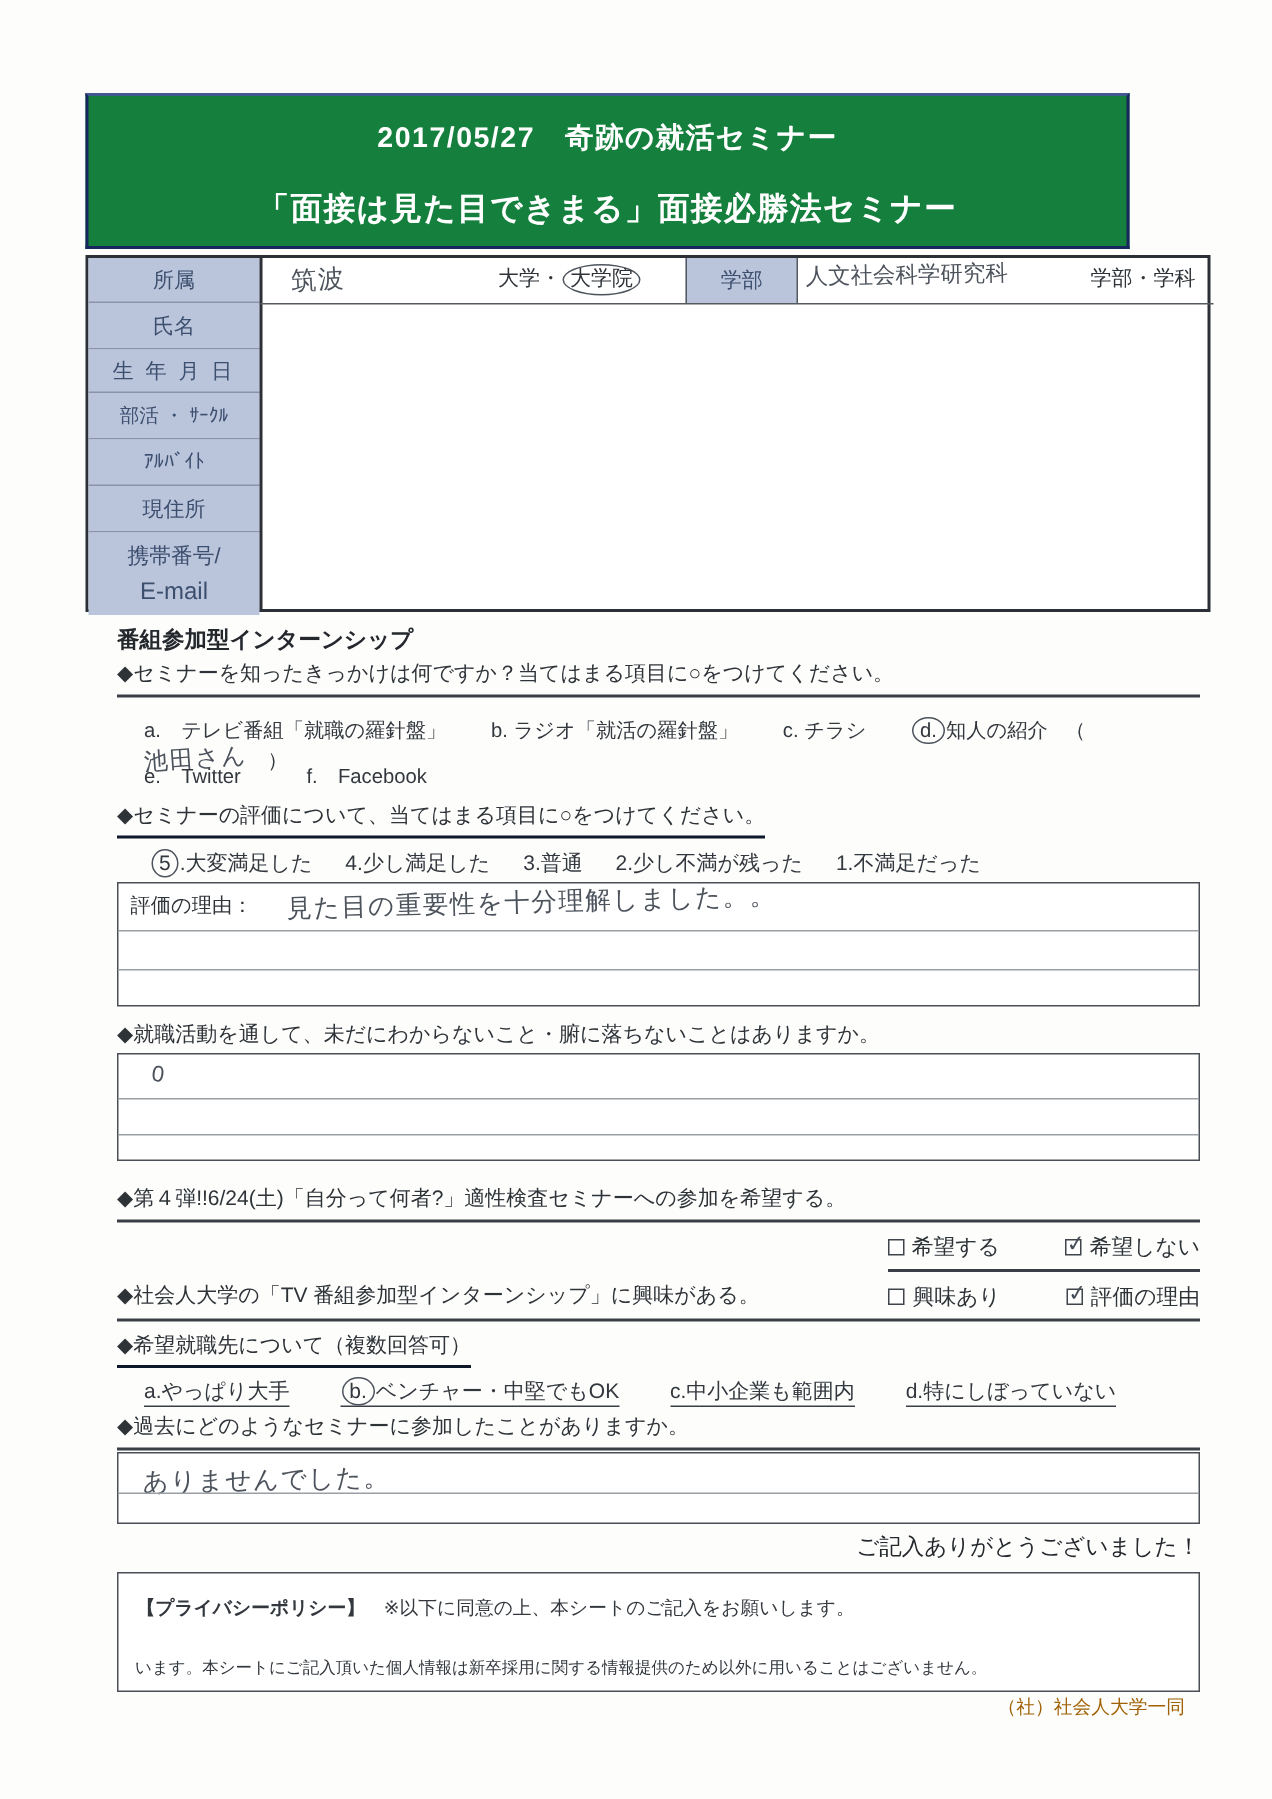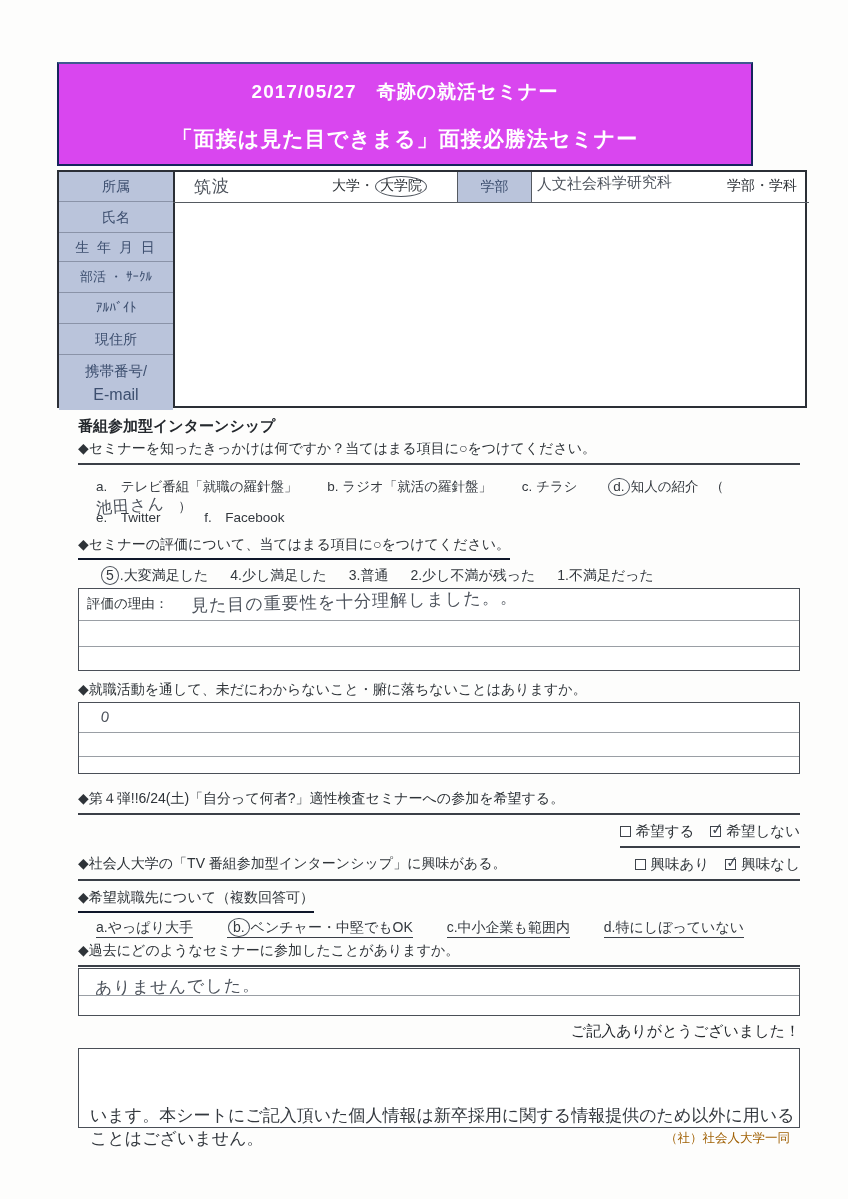--- a/index.html
+++ b/index.html
@@ -4,21 +4,21 @@
 <style>
   * { margin:0; padding:0; box-sizing:border-box; }
   body { background:#e8e8e8; font-family:"Liberation Sans","DejaVu Sans",sans-serif; }
   .page {
     position:relative; width:848px; height:1199px; margin:0 auto;
     background:#fdfdfc; overflow:hidden; color:#2e3338;
   }
   
   .header {
     position:absolute; left:57px; top:62px; width:696px; height:104px;
-    background:#d946ef; border:2px solid #17265e; border-top-color:#40598f;
+    background:#15803d; border:2px solid #17265e; border-top-color:#40598f;
     text-align:center; color:#ffffff;
   }
   .header .h1 { margin-top:15px; font-size:19px; font-weight:bold; letter-spacing:1px; }
   .header .h2 { margin-top:20px; font-size:21px; font-weight:bold; letter-spacing:1px; }
   
   .info-table {
     position:absolute; left:57px; top:170px; width:750px; height:238px;
     border:2px solid #2b2f36; background:#ffffff;
   }
   .lab {
@@ -59,21 +59,21 @@
   .hw-none { position:absolute; left:16px; top:6px; font-size:17px; transform:rotate(-1deg); }
   .cb {
     display:inline-block; width:11px; height:11px; border:1.5px solid #3f444b;
     vertical-align:-1px; margin-right:5px; position:relative; background:#fff;
   }
   .cb.checked::after {
     content:"✓"; position:absolute; left:0px; top:-7px; font-size:15px;
     color:#474d56; transform:rotate(-6deg);
   }
   .cbrow { font-size:14.5px; color:#2e3338; }
-  .cbrow .cbitem { margin-left:12px; }
+  .cbrow .cbitem { margin-left:40px; }
   .q4-cbline { position:absolute; right:0; border-bottom:2px solid #3a3f47; padding-bottom:5px; }
   .flexline { display:flex; justify-content:space-between; align-items:flex-start;gap:42px; }
   .thanks { position:absolute; right:0; font-size:15px; color:#24282d; }
   .privacy {
     position:absolute; border:1.5px solid #4a4f57; background:#fff;
     font-size:12.5px; color:#33383e; padding:10px 12px; line-height:27px;
   }
   .footer { position:absolute; right:10px; font-size:12.5px; color:#a16207; }
 </style>
 </head>
@@ -150,40 +150,41 @@
     <div class="abs q ul-full" style="top:790px;">◆第４弾!!6/24(土)「自分って何者?」適性検査セミナーへの参加を希望する。</div>
     <div class="abs q4-cbline cbrow" style="top:822px;">
       <span><span class="cb"></span><span>希望する</span></span>
       <span class="cbitem"><span class="cb checked"></span><span>希望しない</span></span>
     </div>
 
     <div class="abs q ul-full flexline" style="top:855px;">
       <span>◆社会人大学の「TV 番組参加型インターンシップ」に興味がある。</span>
       <span class="cbrow">
         <span><span class="cb"></span><span>興味あり</span></span>
-        <span class="cbitem"><span class="cb checked"></span><span>興味なし</span></span>
+        <span class="cbitem"><span class="cb checked"></span><span>評価の理由</span></span>
       </span>
     </div>
 
     <div class="abs" style="top:888px;"><span class="q ul-fit">◆希望就職先について（複数回答可）</span></div>
     <div class="abs opts" style="top:918px;left:18px;font-size:14px;">
       <span class="opt" style="margin-right:30px;"><span class="opt-ul"><span>a.</span><span>やっぱり大手</span></span></span>
       <span class="opt" style="margin-right:30px;"><span class="opt-ul"><span class="circ">b.</span><span>ベンチャー・中堅でもOK</span></span></span>
       <span class="opt" style="margin-right:30px;"><span class="opt-ul"><span>c.</span><span>中小企業も範囲内</span></span></span>
       <span class="opt"><span class="opt-ul"><span>d.</span><span>特にしぼっていない</span></span></span>
     </div>
 
     <div class="abs q ul-full" style="top:942px;">◆過去にどのようなセミナーに参加したことがありますか。</div>
     <div class="box" style="top:968px;left:0;width:722px;height:48px;">
       <span class="hw hw-none">ありませんでした。</span>
       <div class="bline" style="top:26px;"></div>
     </div>
 
     <div class="thanks" style="top:1022px;">ご記入ありがとうございました！</div>
 
     <div class="privacy" style="top:1048px;left:0;width:722px;height:80px;">
+      <div><b>【プライバシーポリシー】</b>　<span>※以下に同意の上、本シートのご記入をお願いします。</span></div>
     </div>
-    <div class="abs" style="top:1104px;left:12px;font-size:17px;color:#33383e;">います。本シートにご記入頂いた個人情報は新卒採用に関する情報提供のため以外に用いることはございません。</div>
+    <div class="abs" style="top:1104px;left:12px;font-size:11px;color:#33383e;">います。本シートにご記入頂いた個人情報は新卒採用に関する情報提供のため以外に用いることはございません。</div>
 
     <div class="footer" style="top:1130px;">（社）社会人大学一同</div>
   </div>
 
 </div>
 
 </body></html>

